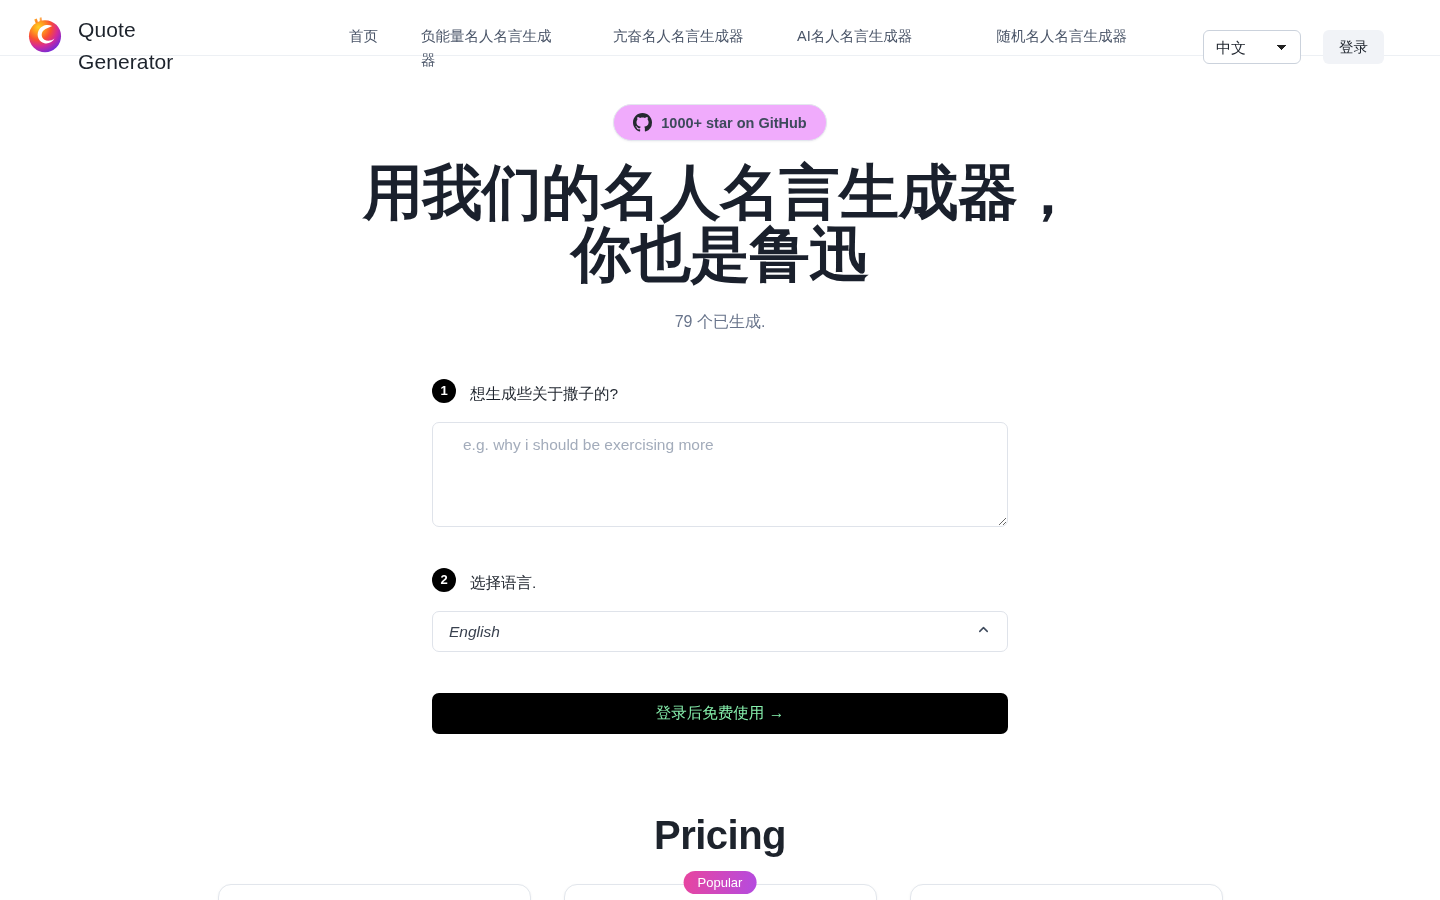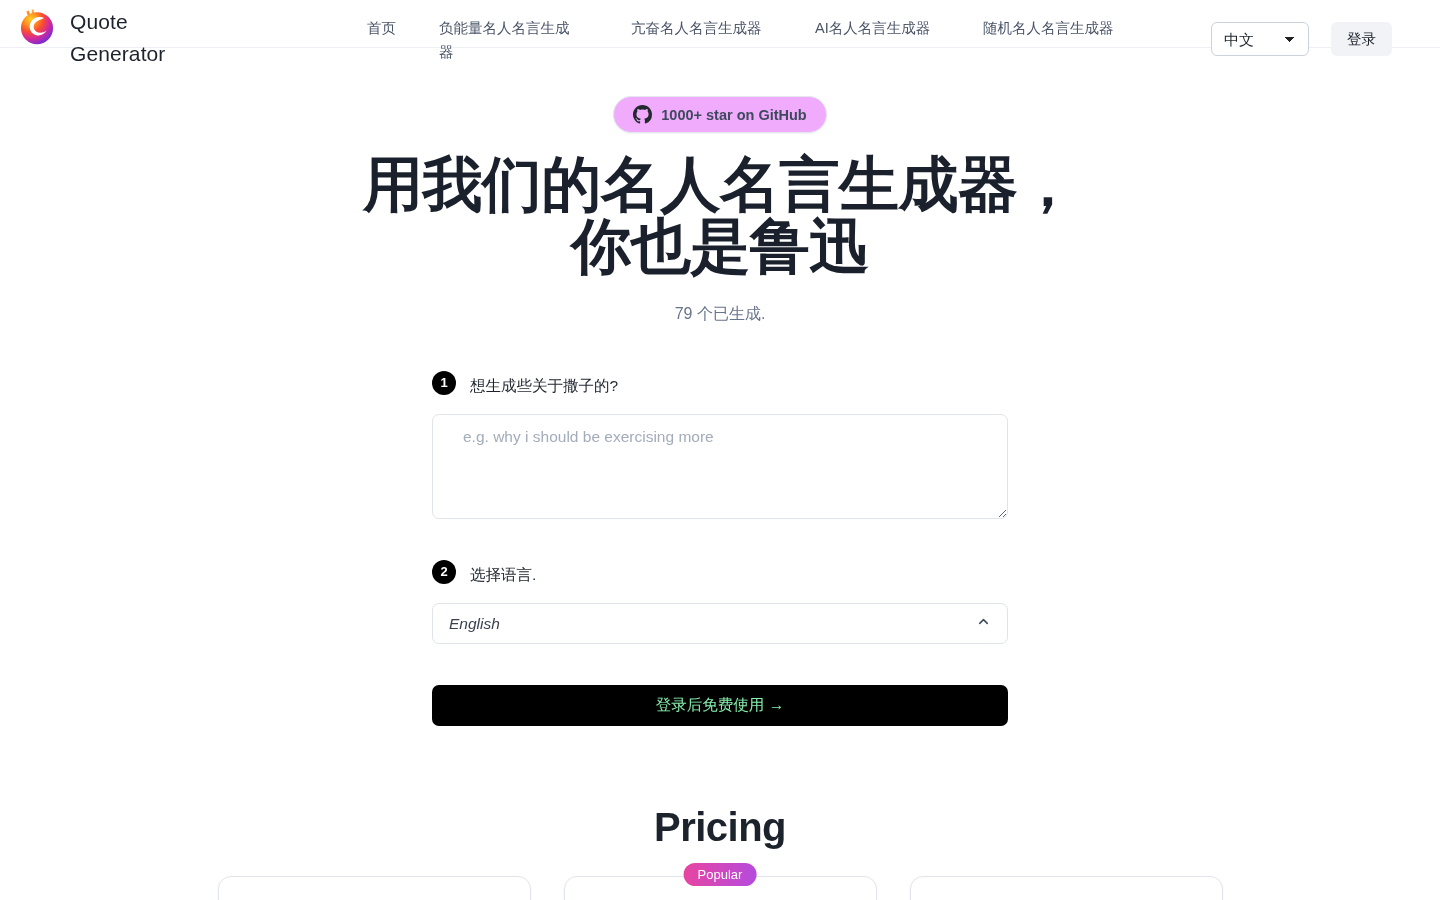--- a/index.html
+++ b/index.html
@@ -9,25 +9,25 @@
     height: 900px;
     overflow: hidden;
     background: #ffffff;
     font-family: "Liberation Sans", "DejaVu Sans", sans-serif;
     -webkit-font-smoothing: antialiased;
   }
 
   
   .header {
     position: relative;
-    height: 48px;
+    height: 56px;
     border-bottom: 1px solid #edf0f4;
     display: flex;
     align-items: flex-start;
-    padding: 0;
+    padding: 8px;
   }
 
   .brand {
     display: flex;
     align-items: flex-start;
     gap: 14px;
     padding: 6px 0 0 18px;
     flex: 0 0 auto;
     width: 300px;
   }
@@ -57,25 +57,25 @@
   }
 
   .nav-item {
     font-size: 14.5px;
     line-height: 24px;
     color: #4a5568;
     text-decoration: none;
     display: block;
     cursor: pointer;
   }
-  .nav-item:nth-child(1) { width: 72px; margin-left: 67px; }
+  .nav-item:nth-child(1) { width: 72px; margin-left: 41px; }
   .nav-item:nth-child(2) { width: 142px; margin-left: 0px; }
   .nav-item:nth-child(3) { width: 142px; margin-left: 50px; }
   .nav-item:nth-child(4) { width: 128px; margin-left: 42px; }
-  .nav-item:nth-child(5) { width: 142px; margin-left: 40px; }
+  .nav-item:nth-child(5) { width: 142px; margin-left: 60px; text-align: right; }
 
   .header-right {
     display: flex;
     align-items: center;
     gap: 22px;
     padding: 22px 48px 0 0;
     flex: 0 0 auto;
   }
 
   .lang-select {

